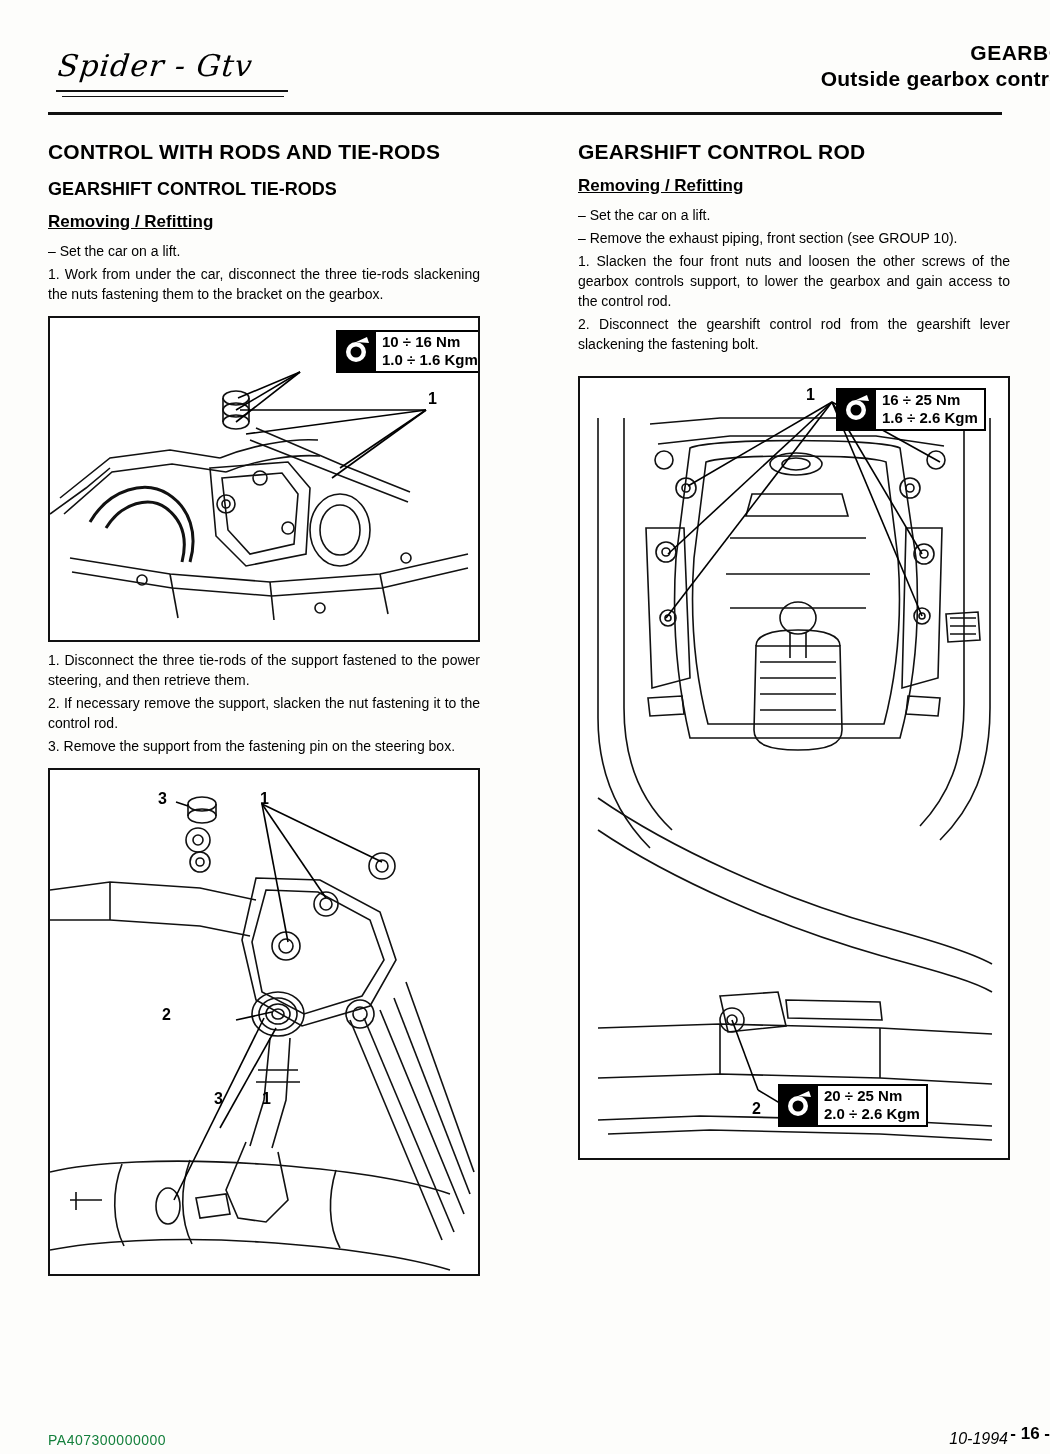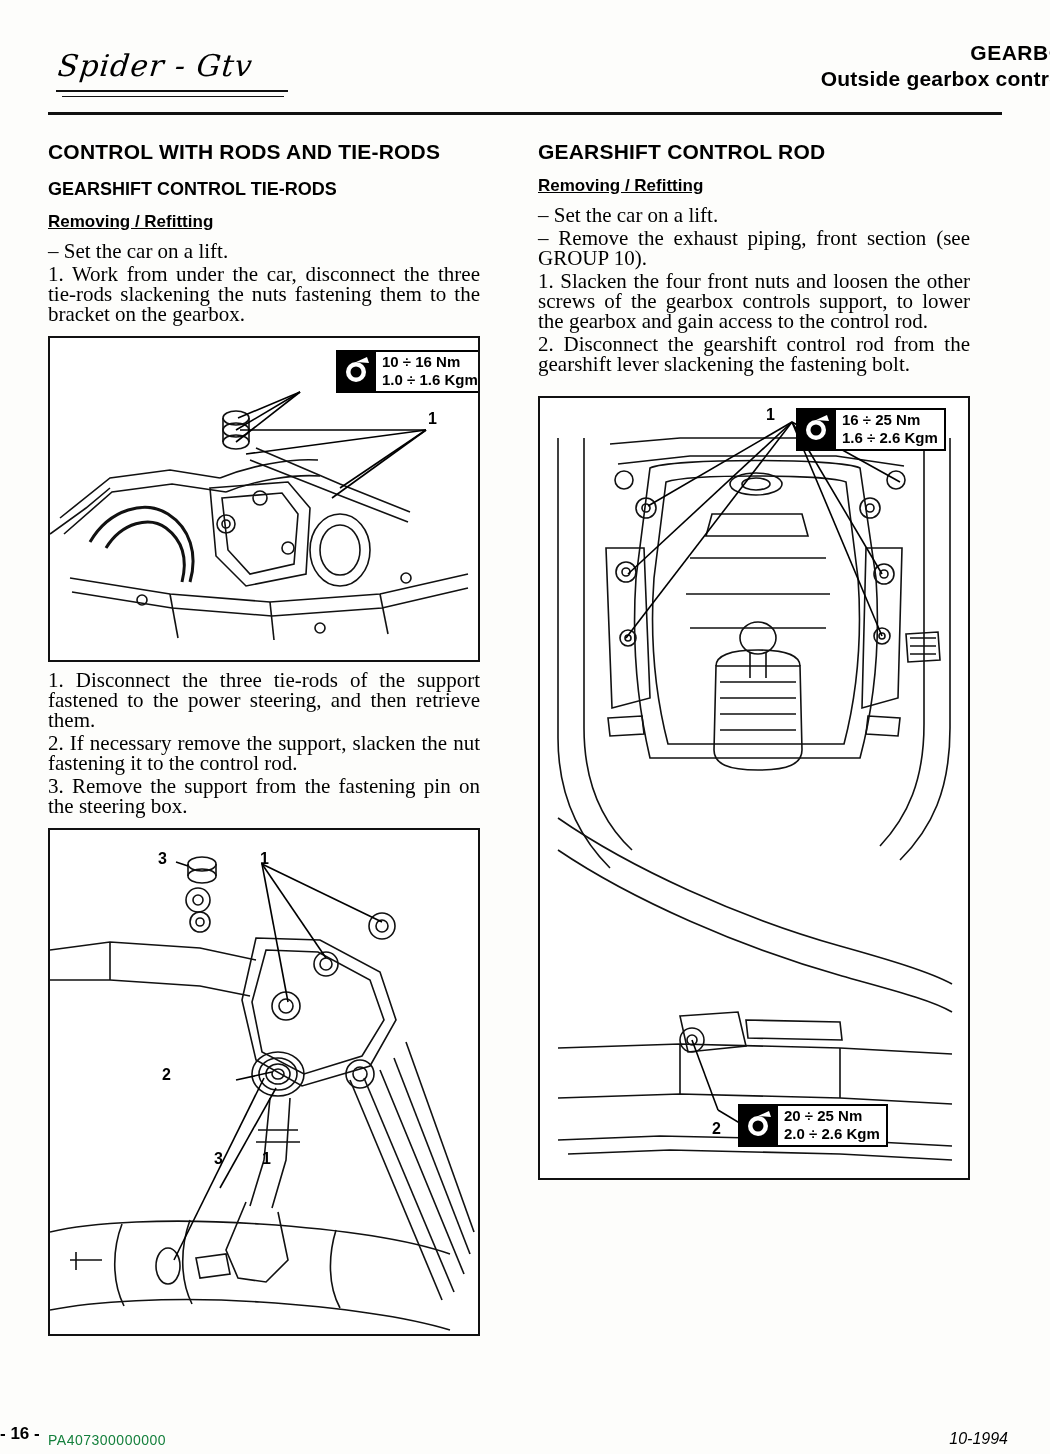--- a/index.html
+++ b/index.html
@@ -82,21 +82,21 @@
     border-top: 3px solid #111;
   }
 
   
   .col {
     position: absolute;
     top: 132px;
     width: 432px;
   }
   .col-left { left: 48px; }
-  .col-right { left: 496px; padding-left: 42px; }
+  .col-right { left: 536px; padding-left: 42px; }
 
   h1.sec {
     font-size: 21px;
     font-weight: bold;
     margin: 6px 0 4px 0;
     line-height: 27px;
     letter-spacing: 0.2px;
   }
   h2.sub {
     font-size: 18px;
@@ -105,25 +105,24 @@
     line-height: 24px;
   }
   h3.sub2 {
     font-size: 17px;
     font-weight: bold;
     margin: 10px 0 4px 0;
     line-height: 22px;
     text-decoration: underline;
   }
   p.body {
-    font-size: 21px;
+    font-size: 14px;
     line-height: 20px;
     margin: 3px 0 0 0;
     text-align: justify;
-    font-family: Liberation Serif, serif;
   }
   p.first { margin-top: 8px; }
 
   
   .figure {
     position: relative;
     border: 2px solid #111;
     background: #fff;
     margin-top: 12px;
     overflow: hidden;
@@ -177,21 +176,21 @@
     left: 48px;
     bottom: 0;
     font-size: 14px;
     color: #15803d;
     letter-spacing: 0.5px;
   }
   .foot-center {
     position: absolute;
     left: 0; right: 0;
     bottom: 4px;
-    text-align: left;
+    text-align: right;
     font-size: 17px;
     font-weight: bold;
   }
   .foot-right {
     position: absolute;
     right: 42px;
     bottom: 0;
     font-size: 16px;
     font-style: italic;
   }

